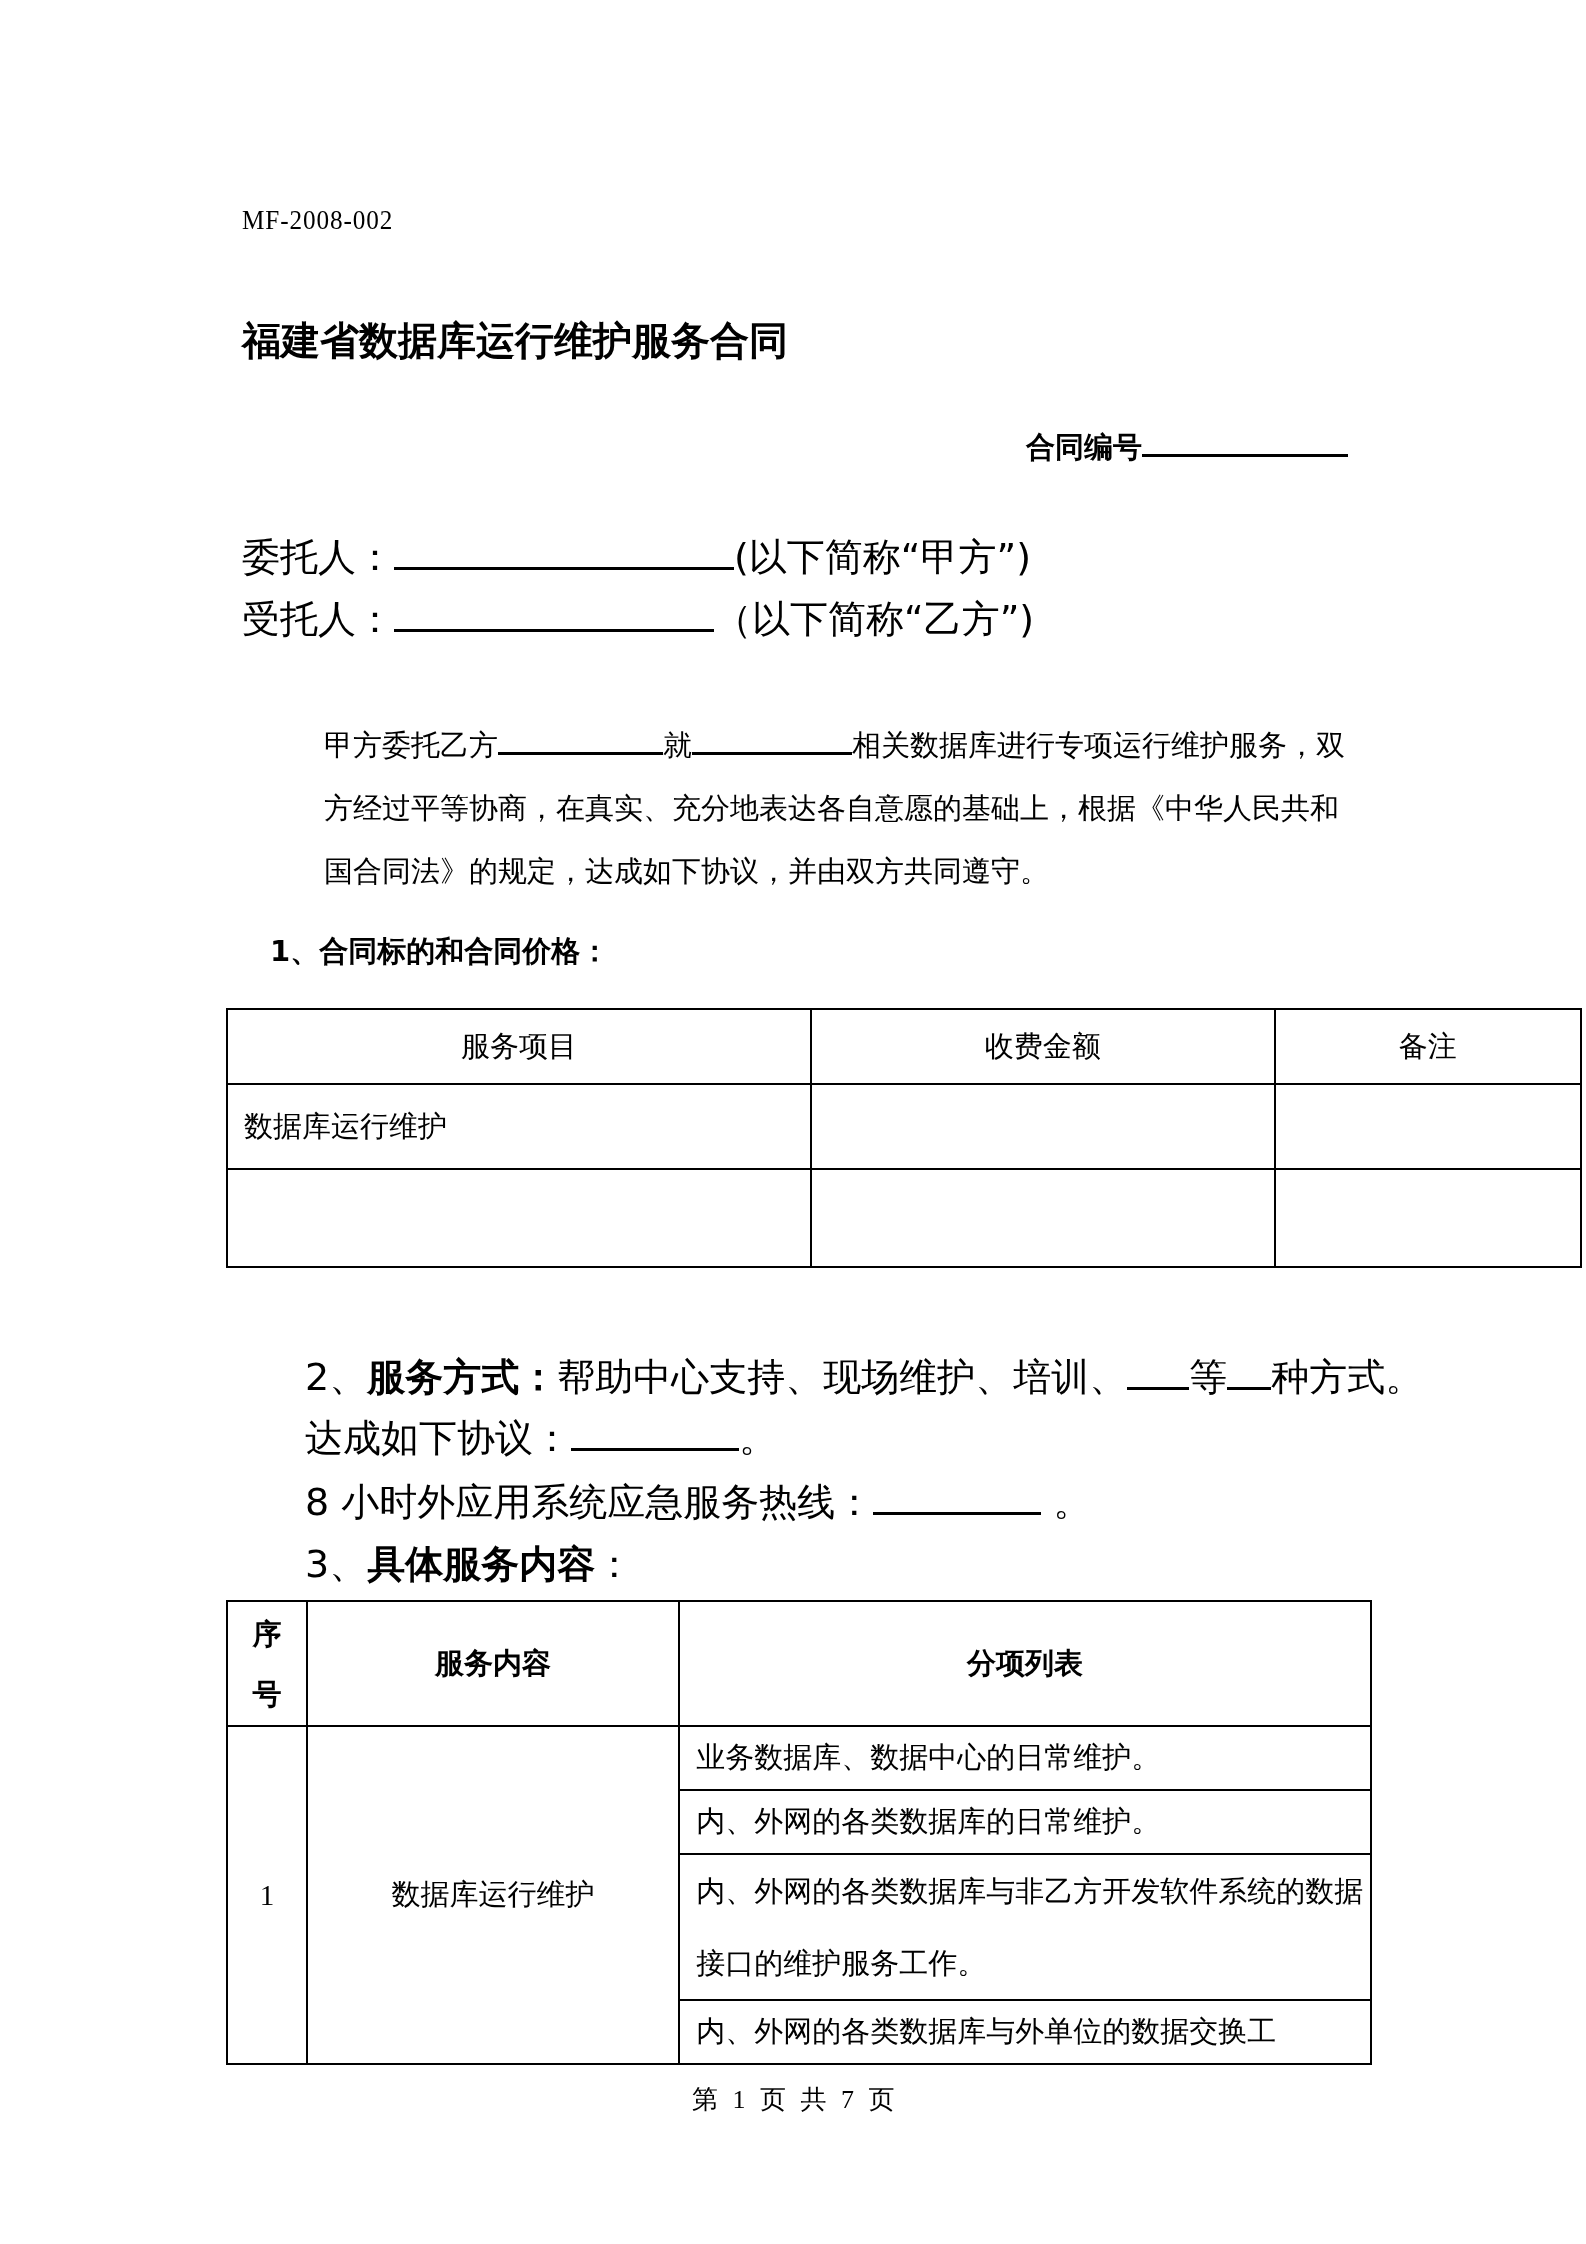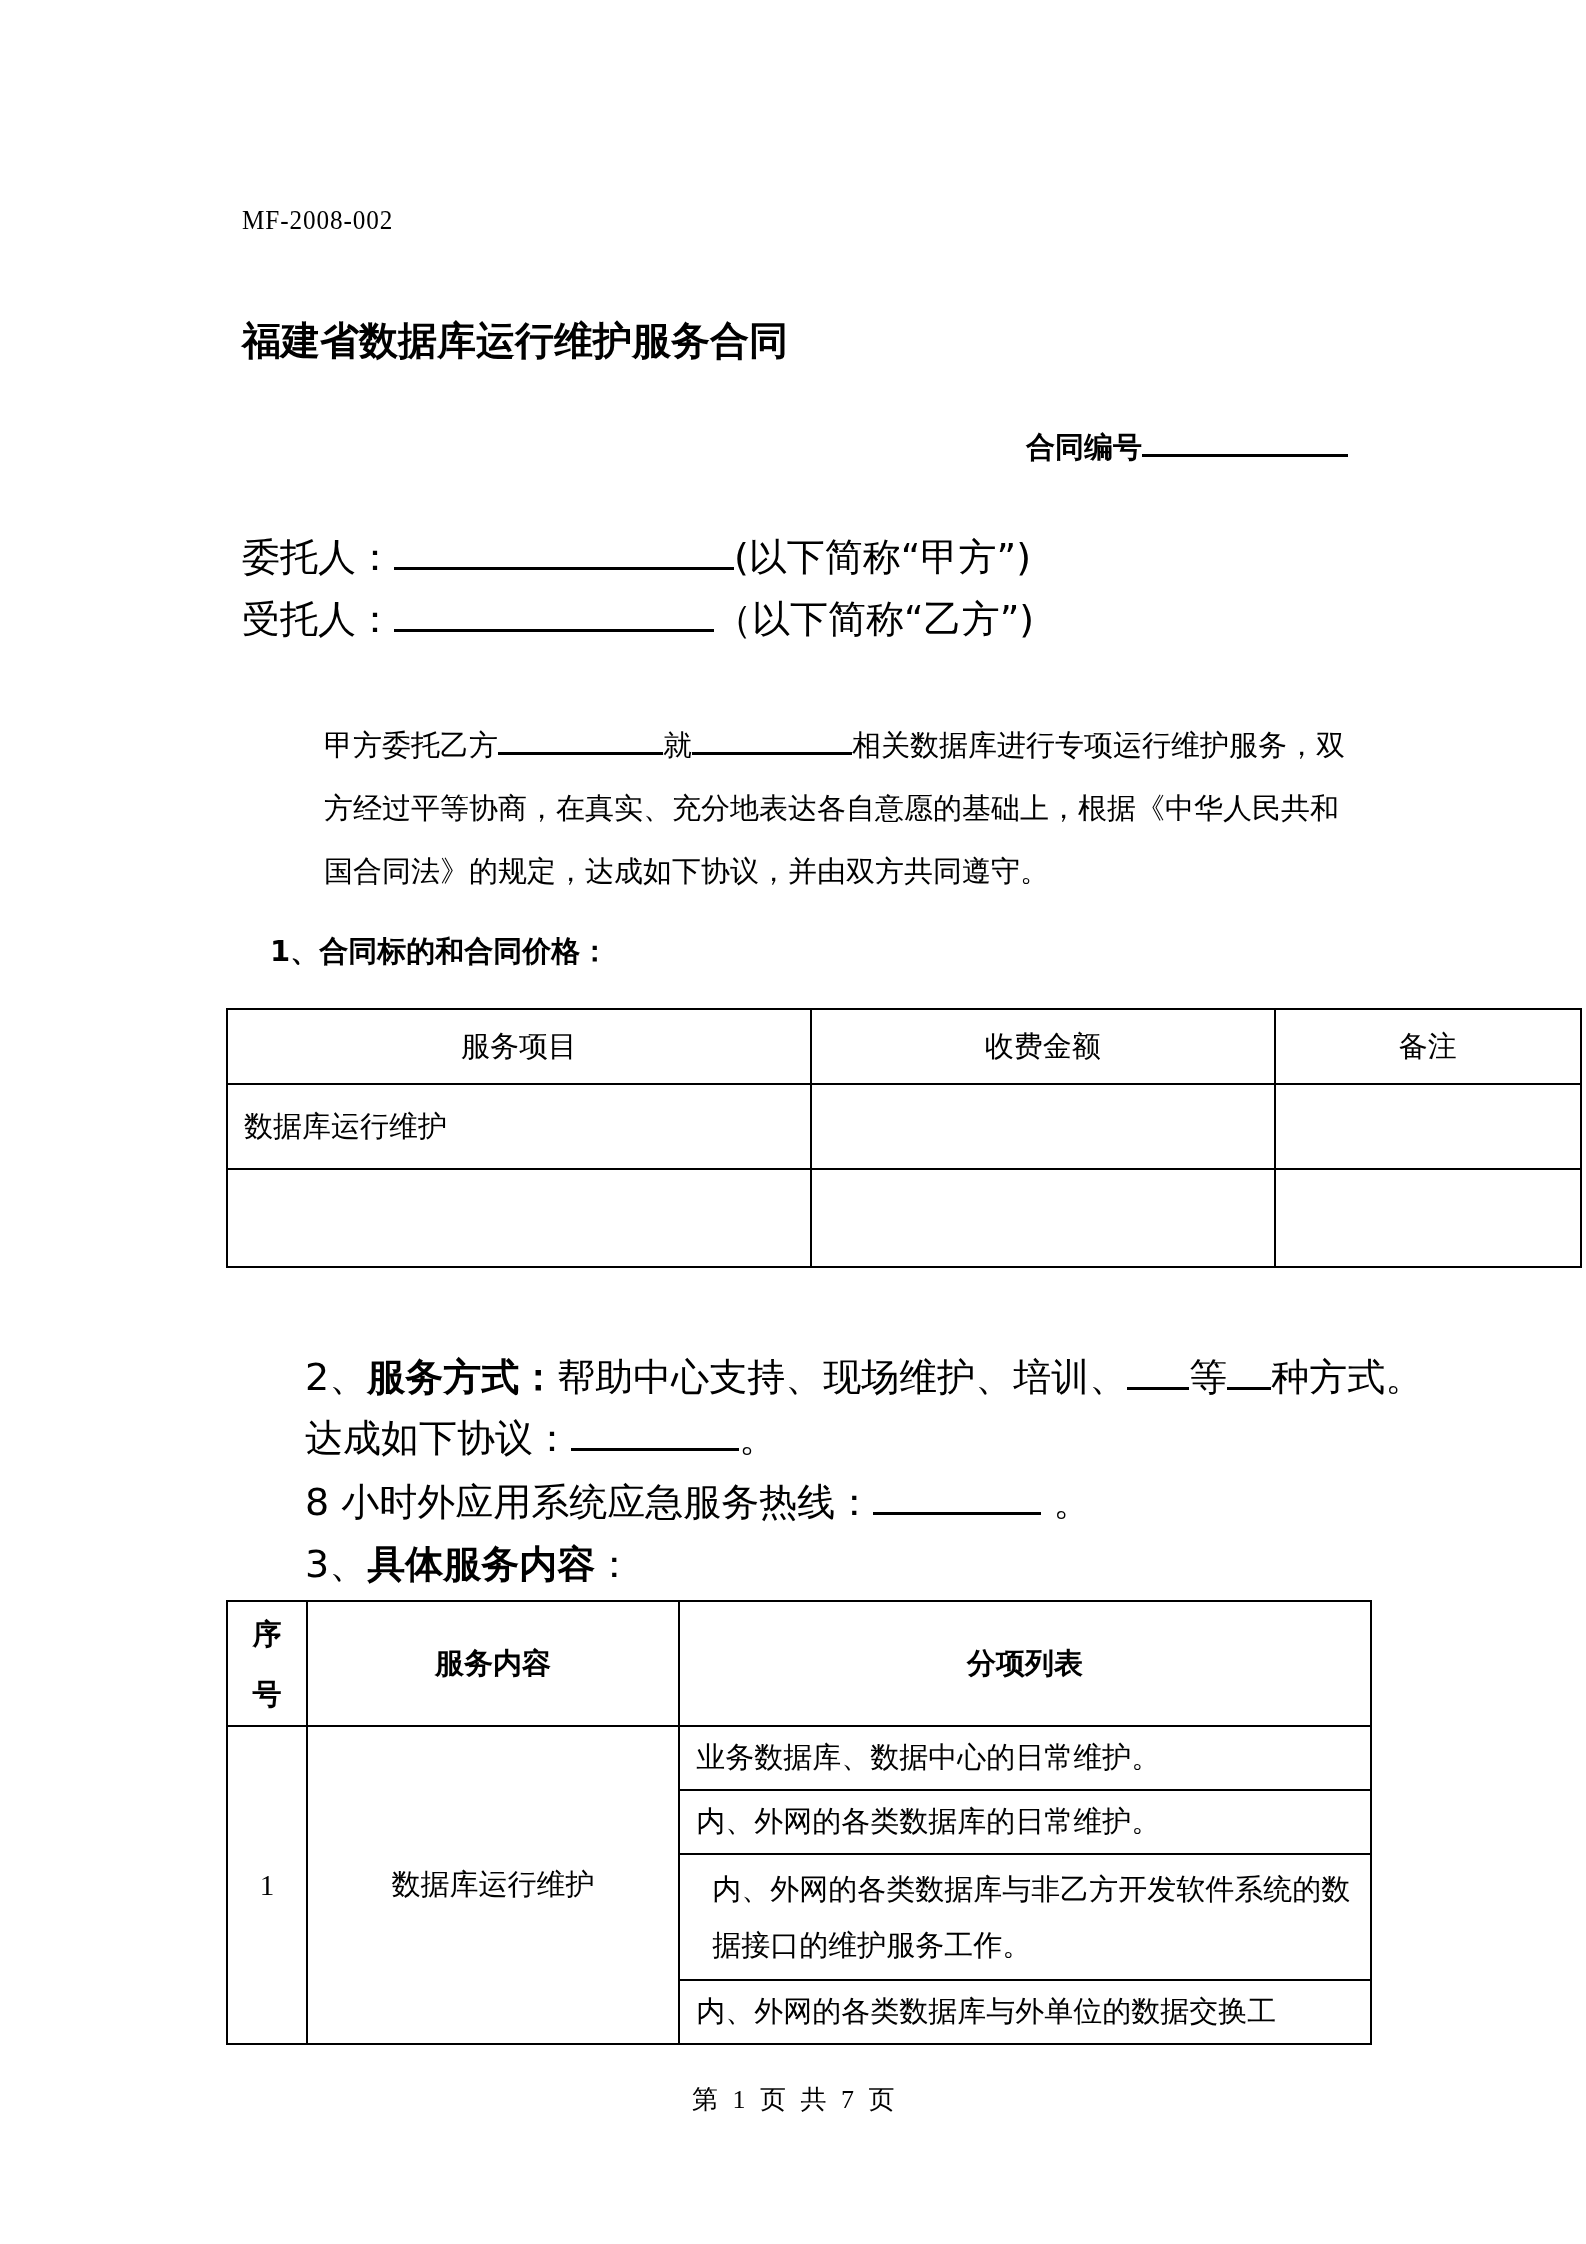--- a/index.html
+++ b/index.html
@@ -30,21 +30,21 @@
   .pad { padding-left: 16px; }
 
   .sec2 { left: 305px; top: 1352px; text-align: right; }
   .sec2b { left: 305px; top: 1413px; }
   .sec2c { left: 305px; top: 1477px; }
   .sec3 { left: 305px; top: 1539px; }
 
   .t2 { left: 226px; top: 1600px; width: 1146px; }
   .t2 .hdr td { height: 123px; text-align: center; font-weight: bold; }
   .t2 .sub { height: 62px; padding-left: 16px; }
-  .t2 .sub2 { height: 124px; padding-left: 32px; line-height: 56px; }
+  .t2 .sub2 { height: 124px; padding-left: 16px; line-height: 72px; }
   .seq { text-align: center; font-family: "Liberation Serif", serif; }
   .center { text-align: center; }
   .vert { line-height: 60px; }
   .footer { left: 692px; top: 2082px; font-family: "Liberation Serif", "DejaVu Serif", serif; font-size: 26px; word-spacing: 8px; }
 </style>
 </head>
 <body>
 
 <div class="abs code">MF-2008-002</div>
 <div class="abs title">福建省数据库运行维护服务合同</div>

